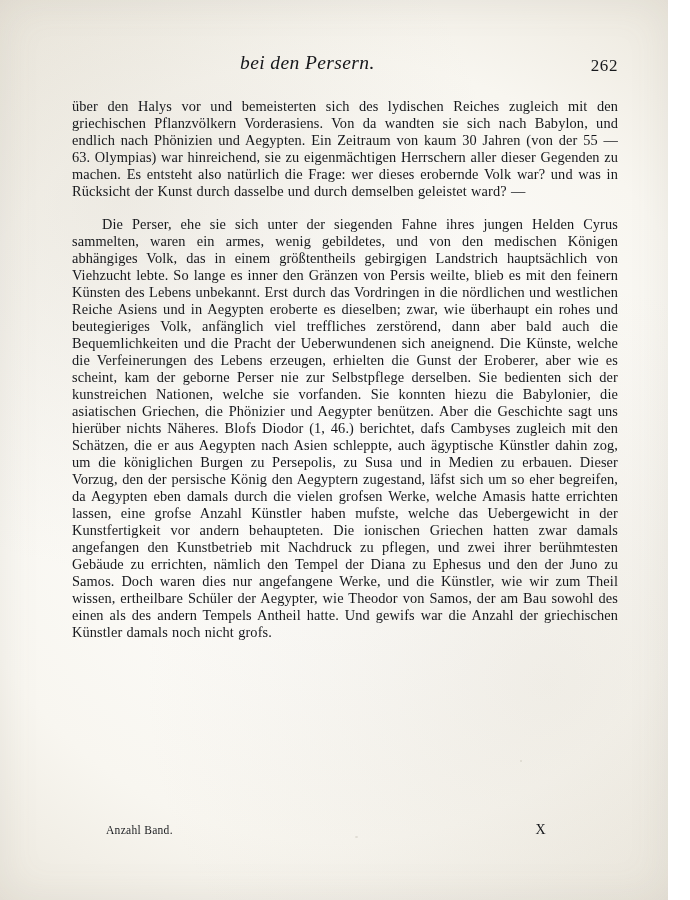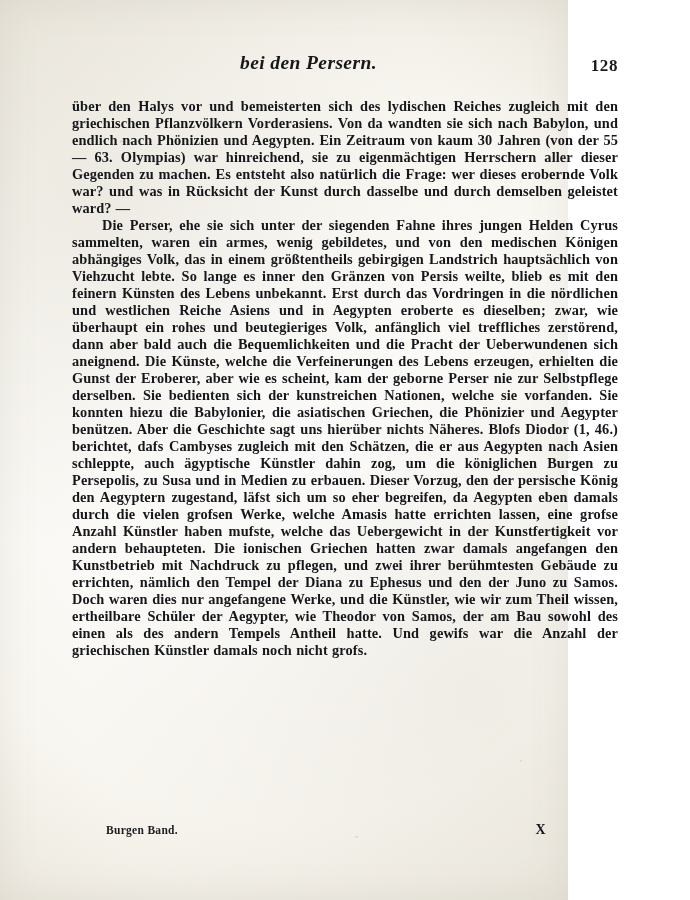--- a/index.html
+++ b/index.html
@@ -9,28 +9,27 @@
   }
   body {
     width: 690px;
     height: 900px;
     overflow: hidden;
     font-family: "Liberation Serif", serif;
   }
 
   #page {
     position: relative;
-    width: 568px;
+    width: 668px;
     height: 900px;
     background: #fefefd;
     background-image:
       radial-gradient(circle at 18% 22%, rgba(190,182,165,0.20) 0%, rgba(255,255,255,0) 42%),
       radial-gradient(circle at 82% 76%, rgba(196,188,172,0.18) 0%, rgba(255,255,255,0) 46%),
       radial-gradient(circle at 50% 50%, rgba(255,255,255,1) 0%, rgba(248,246,240,1) 70%, rgba(236,232,222,1) 100%);
-    font-weight: bold;
   }
 
   
   #page:before {
     content: "";
     position: absolute;
     inset: 0;
     pointer-events: none;
     box-shadow: inset 0 0 42px rgba(120,112,96,0.10);
   }
@@ -76,21 +75,21 @@
     text-align: justify;
     text-justify: inter-word;
     font-family: "Liberation Serif", serif;
     letter-spacing: 0.12px;
     word-spacing: 0.5px;
   }
   .body-block p {
     margin: 0;
   }
   .body-block p + p {
-    margin-top: 0;
+    margin-top: 16px;
   }
   .indent {
     text-indent: 30px;
   }
 
   .footer-row {
     position: absolute;
     left: 0;
     right: 0;
     bottom: 6px;
@@ -129,27 +128,27 @@
   <div class="speck" style="left:120px; top:140px; width:3px; height:3px;"></div>
   <div class="speck" style="left:470px; top:330px; width:2px; height:2px;"></div>
   <div class="speck" style="left:242px; top:600px; width:2px; height:3px;"></div>
   <div class="speck" style="left:355px; top:836px; width:3px; height:2px;"></div>
   <div class="speck" style="left:520px; top:760px; width:2px; height:2px;"></div>
 
   <div id="sheet">
 
     <div class="header-row">
       <div class="running-head">bei den Persern.</div>
-      <div class="folio">128</div>
+      <div class="folio">262</div>
     </div>
 
     <div class="body-block">
       <p>über den Halys vor und bemeisterten sich des lydischen Reiches zugleich mit den griechischen Pflanzvölkern Vorderasiens. Von da wandten sie sich nach Babylon, und endlich nach Phönizien und Aegypten. Ein Zeitraum von kaum 30 Jahren (von der 55 — 63. Olympias) war hinreichend, sie zu eigenmächtigen Herrschern aller dieser Gegenden zu machen. Es entsteht also natürlich die Frage: wer dieses erobernde Volk war? und was in Rücksicht der Kunst durch dasselbe und durch demselben geleistet ward? —</p>
       <p class="indent">Die Perser, ehe sie sich unter der siegenden Fahne ihres jungen Helden Cyrus sammelten, waren ein armes, wenig gebildetes, und von den medischen Königen abhängiges Volk, das in einem größtentheils gebirgigen Landstrich hauptsächlich von Viehzucht lebte. So lange es inner den Gränzen von Persis weilte, blieb es mit den feinern Künsten des Lebens unbekannt. Erst durch das Vordringen in die nördlichen und westlichen Reiche Asiens und in Aegypten eroberte es dieselben; zwar, wie überhaupt ein rohes und beutegieriges Volk, anfänglich viel treffliches zerstörend, dann aber bald auch die Bequemlichkeiten und die Pracht der Ueberwundenen sich aneignend. Die Künste, welche die Verfeinerungen des Lebens erzeugen, erhielten die Gunst der Eroberer, aber wie es scheint, kam der geborne Perser nie zur Selbstpflege derselben. Sie bedienten sich der kunstreichen Nationen, welche sie vorfanden. Sie konnten hiezu die Babylonier, die asiatischen Griechen, die Phönizier und Aegypter benützen. Aber die Geschichte sagt uns hierüber nichts Näheres. Blofs Diodor (1, 46.) berichtet, dafs Cambyses zugleich mit den Schätzen, die er aus Aegypten nach Asien schleppte, auch ägyptische Künstler dahin zog, um die königlichen Burgen zu Persepolis, zu Susa und in Medien zu erbauen. Dieser Vorzug, den der persische König den Aegyptern zugestand, läfst sich um so eher begreifen, da Aegypten eben damals durch die vielen grofsen Werke, welche Amasis hatte errichten lassen, eine grofse Anzahl Künstler haben mufste, welche das Uebergewicht in der Kunstfertigkeit vor andern behaupteten. Die ionischen Griechen hatten zwar damals angefangen den Kunstbetrieb mit Nachdruck zu pflegen, und zwei ihrer berühmtesten Gebäude zu errichten, nämlich den Tempel der Diana zu Ephesus und den der Juno zu Samos. Doch waren dies nur angefangene Werke, und die Künstler, wie wir zum Theil wissen, ertheilbare Schüler der Aegypter, wie Theodor von Samos, der am Bau sowohl des einen als des andern Tempels Antheil hatte. Und gewifs war die Anzahl der griechischen Künstler damals noch nicht grofs.</p>
     </div>
 
     <div class="footer-row">
-      <div class="signature">Burgen Band.</div>
+      <div class="signature">Anzahl Band.</div>
       <div class="sheet-mark">X</div>
     </div>
 
   </div>
 </div>
 
 </body></html>

